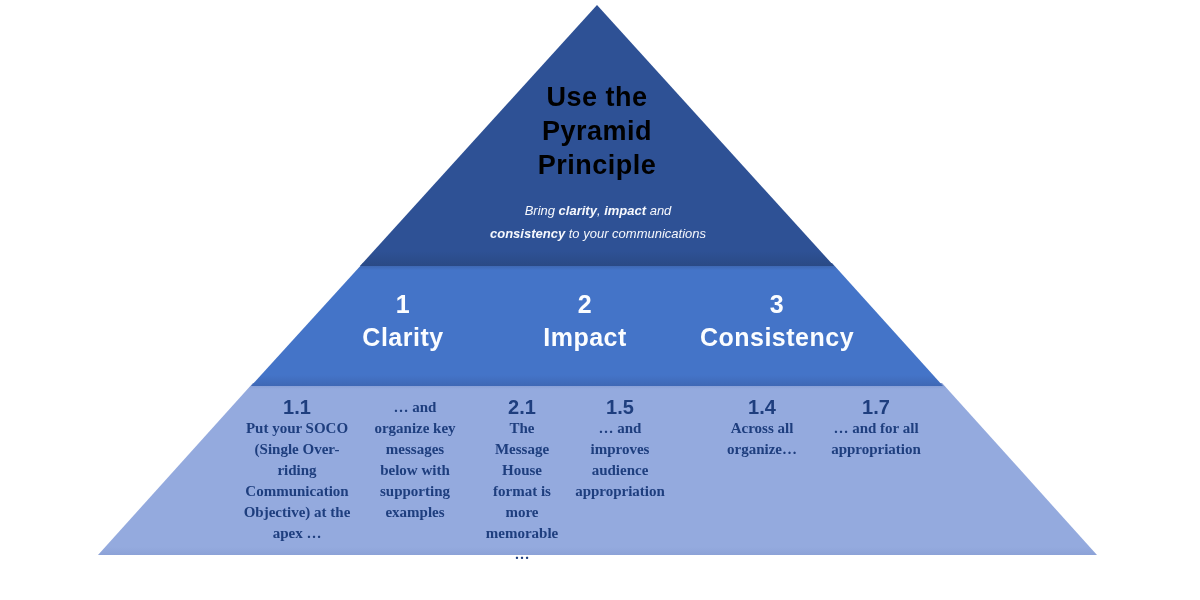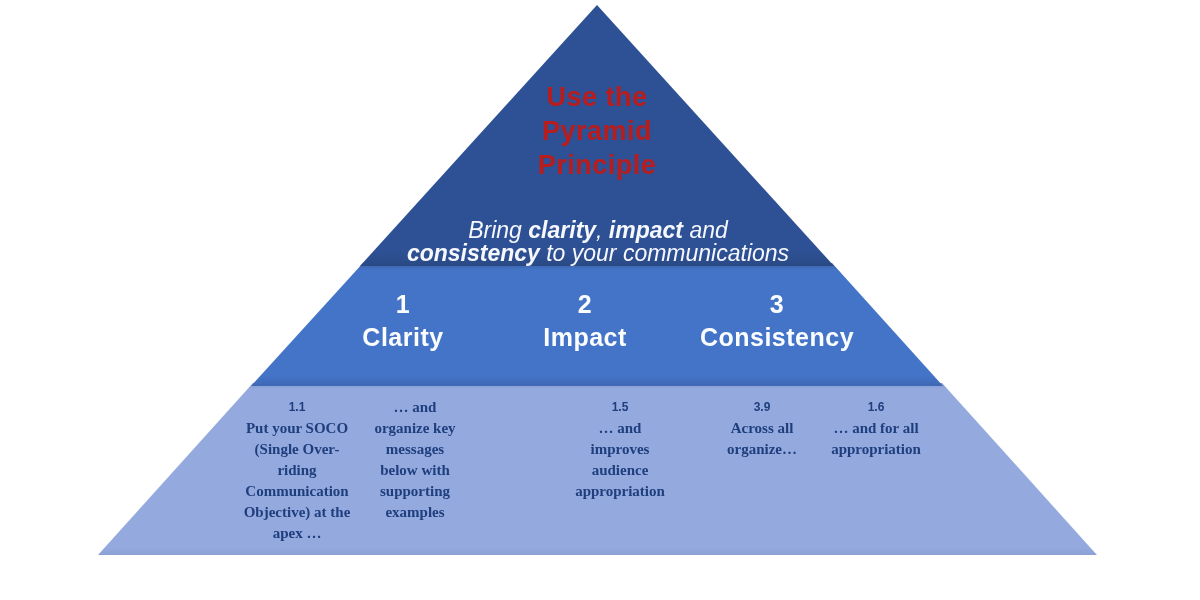--- a/index.html
+++ b/index.html
@@ -41,40 +41,39 @@
     clip-path: polygon(597px 0px, 834px 261px, 360px 261px);
     background: linear-gradient(180deg, #2e5195 0px, #2e5195 246px, #2a4a85 261px);
   }
   .title {
     position: absolute;
     top: 80px;
     left: 597px;
     transform: translateX(-50%);
     width: 320px;
     text-align: center;
-    color: #b91c1c;
+    color: #000000;
     font-size: 27px;
     line-height: 34px;
     font-weight: 700;
     white-space: pre-line;
     letter-spacing: 0.5px;
   }
   .subtitle {
     position: absolute;
     top: 199px;
     left: 598px;
     transform: translateX(-50%);
     width: 480px;
     text-align: center;
     color: #f6f8fd;
-    font-size: 23px;
+    font-size: 13px;
     line-height: 23px;
     font-style: italic;
     white-space: pre-line;
-    margin-top: 20px;
   }
   .subtitle .b { font-weight: 700; }
   .pillar {
     position: absolute;
     top: 288px;
     transform: translateX(-50%);
     text-align: center;
     color: #fbfdff;
     font-size: 25px;
     line-height: 33px;
@@ -88,21 +87,21 @@
     position: absolute;
     top: 397px;
     transform: translateX(-50%);
     width: 170px;
     text-align: center;
     color: #1e3e7e;
     font-size: 15px;
     line-height: 21px;
     font-weight: 700;
   }
-  .item .inum { font-size: 12px; }
+  .item .inum { font-size: 20px; }
   .item .itext { white-space: pre-line; font-family: Liberation Serif, serif; }
   .item-1 { left: 297px; }
   .item-2 { left: 415px; }
   .item-3 { left: 522px; }
   .item-4 { left: 620px; }
   .item-5 { left: 762px; }
   .item-6 { left: 876px; }
 </style>
 </head>
 <body>
@@ -142,31 +141,41 @@
 apex …</div>
   </div>
   <div class="item item-2">
     <div class="itext">… and
 organize key
 messages
 below with
 supporting
 examples</div>
   </div>
+  <div class="item item-3">
+    <div class="inum">2.1</div>
+    <div class="itext">The
+Message
+House
+format is
+more
+memorable
+…</div>
+  </div>
   <div class="item item-4">
     <div class="inum">1.5</div>
     <div class="itext">… and
 improves
 audience
 appropriation</div>
   </div>
   <div class="item item-5">
-    <div class="inum">3.9</div>
+    <div class="inum">1.4</div>
     <div class="itext">Across all
 organize…</div>
   </div>
   <div class="item item-6">
-    <div class="inum">1.6</div>
+    <div class="inum">1.7</div>
     <div class="itext">… and for all
 appropriation</div>
   </div>
 
 </div>
 
 </body></html>

